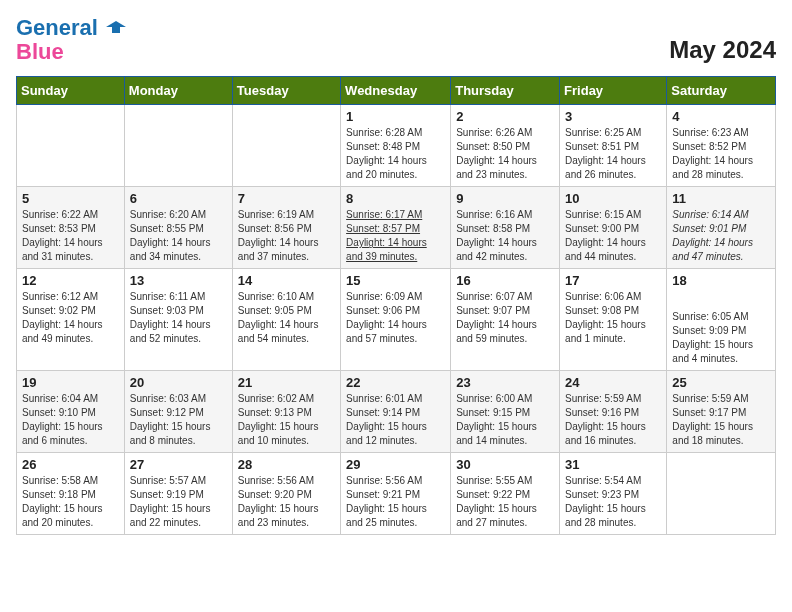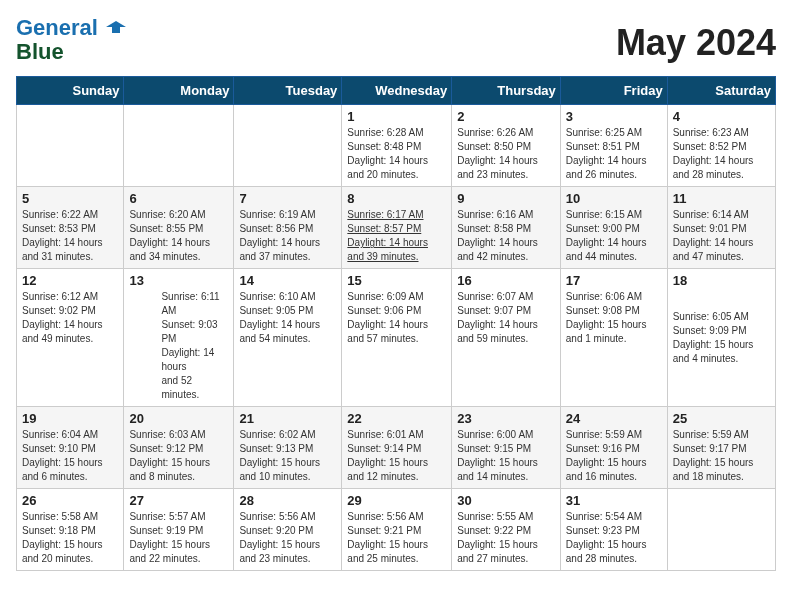--- a/index.html
+++ b/index.html
@@ -17,39 +17,39 @@
       margin-bottom: 12px;
     }
     .logo {
       display: flex;
       align-items: center;
     }
     .title-block {
       text-align: right;
     }
     .title-block h1 {
-      font-size: 36px;
+      font-size: 24px;
       font-weight: bold;
       color: #222;
     }
     .title-block h2 {
       font-size: 18px;
       font-weight: normal;
       color: #444;
     }
     table {
       width: 100%;
       border-collapse: collapse;
       font-size: 11px;
     }
     thead tr th {
-      background: #0c4a6e;
+      background: #4d7c0f;
       color: #fff;
       padding: 6px 4px;
-      text-align: right;
+      text-align: left;
       font-size: 13px;
       font-weight: bold;
       border: 1px solid #1a5a9a;
     }
     tbody tr td {
       border: 1px solid #ccc;
       vertical-align: top;
       padding: 4px 5px;
       height: 82px;
       width: 113px;
@@ -81,21 +81,21 @@
   <div class="logo">
     <div>
       <div style="display:flex;align-items:center;">
         <div style="font-size:22px;font-weight:bold;color:#1a1a1a;line-height:1.1;">
           <span style="color:#1a6faf;">General</span>
           <svg width="20" height="20" viewBox="0 0 20 20" style="display:inline-block;vertical-align:middle;margin-left:2px;" xmlns="http://www.w3.org/2000/svg">
             <polygon points="10,2 20,8 14,8 14,14 6,14 6,8 0,8" fill="#1a6faf"></polygon>
           </svg>
         </div>
       </div>
-      <div style="font-size:22px;font-weight:bold;color:#14532d;line-height:1.1;">Blue</div>
+      <div style="font-size:22px;font-weight:bold;color:#ec4899;line-height:1.1;">Blue</div>
     </div>
   </div>
   <div class="title-block">
     <h1>May 2024</h1>
   </div>
 </div>
 
 <table>
   <thead>
     <tr>
@@ -180,37 +180,37 @@
         </td>
         <td>
           <span class="day-num">10</span>
           <div class="day-info" style="white-space: pre-line;">Sunrise: 6:15 AM
 Sunset: 9:00 PM
 Daylight: 14 hours
 and 44 minutes.</div>
         </td>
         <td>
           <span class="day-num">11</span>
-          <div class="day-info" style="white-space: pre-line;">Sunrise: 6:14 AM
+          <div class="day-info" style="white-space: pre-line; font-style: italic;">Sunrise: 6:14 AM
 Sunset: 9:01 PM
 Daylight: 14 hours
 and 47 minutes.</div>
         </td>
       </tr>
       <tr>
         <td>
           <span class="day-num">12</span>
           <div class="day-info" style="white-space: pre-line;">Sunrise: 6:12 AM
 Sunset: 9:02 PM
 Daylight: 14 hours
 and 49 minutes.</div>
         </td>
         <td>
           <span class="day-num">13</span>
-          <div class="day-info" style="white-space: pre-line; margin-left: 32px;">Sunrise: 6:11 AM
+          <div class="day-info" style="white-space: pre-line;">Sunrise: 6:11 AM
 Sunset: 9:03 PM
 Daylight: 14 hours
 and 52 minutes.</div>
         </td>
         <td>
           <span class="day-num">14</span>
           <div class="day-info" style="white-space: pre-line;">Sunrise: 6:10 AM
 Sunset: 9:05 PM
 Daylight: 14 hours
 and 54 minutes.</div>

